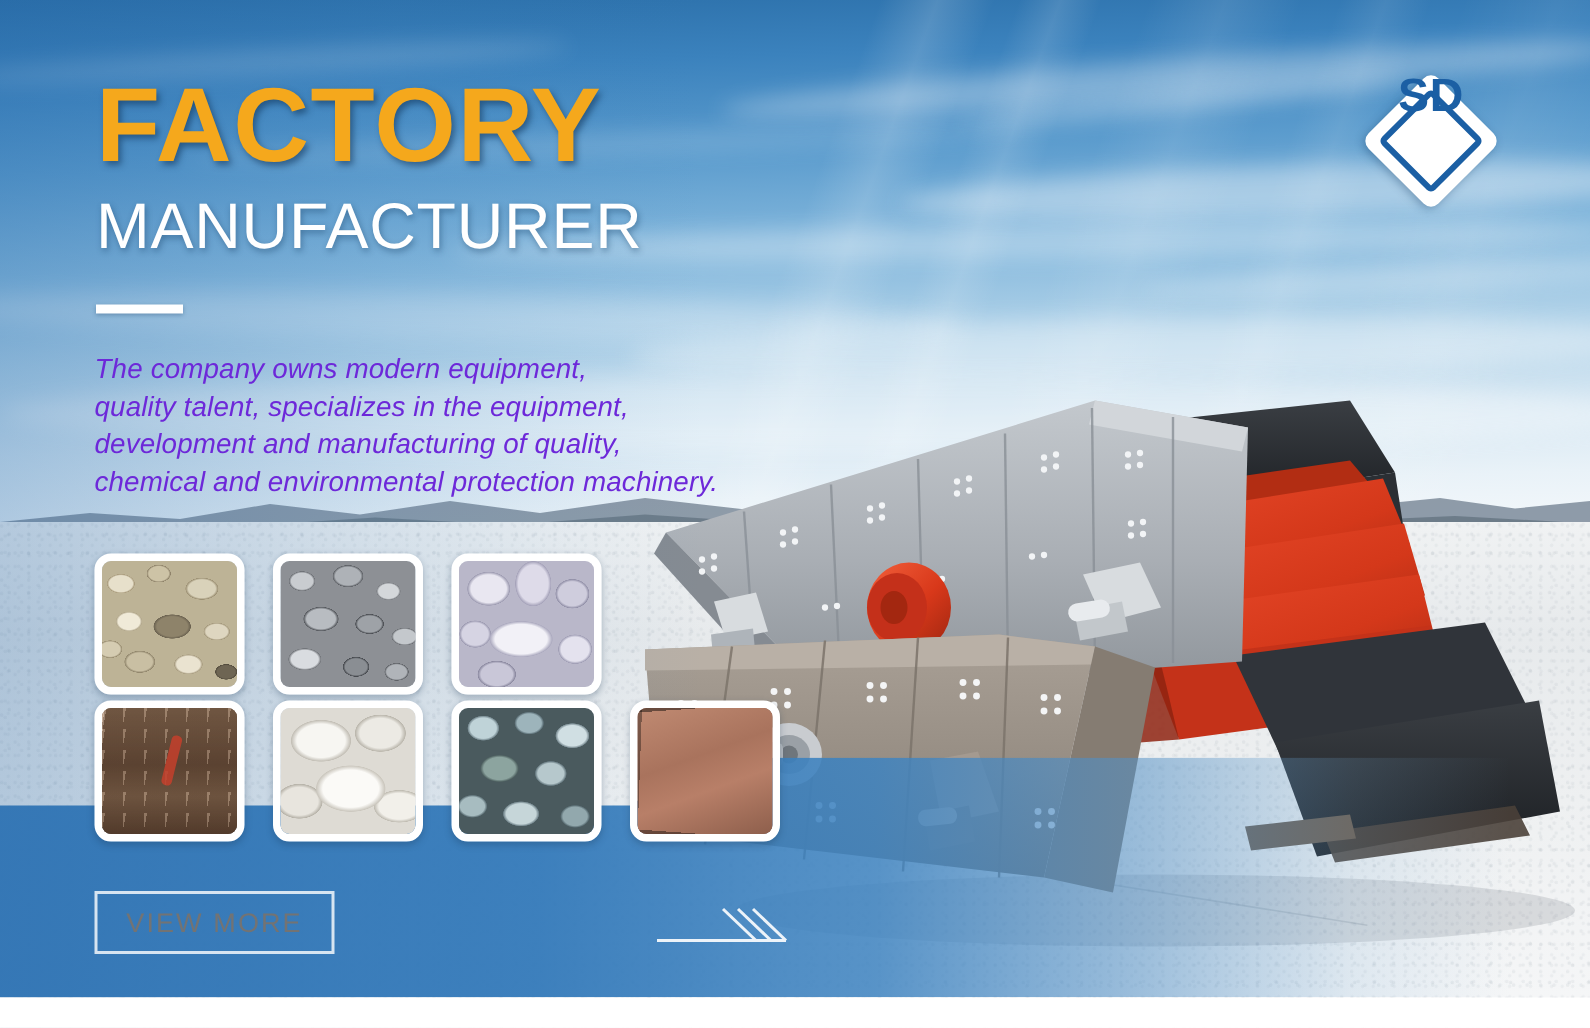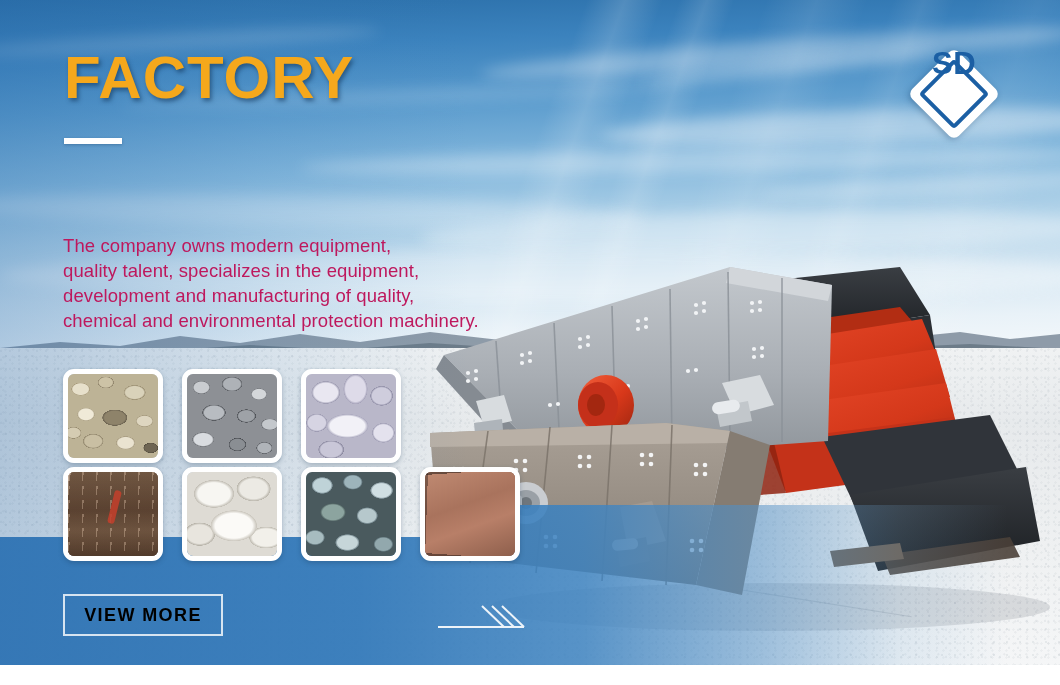--- a/index.html
+++ b/index.html
@@ -83,36 +83,36 @@
     background:linear-gradient(90deg, rgba(41,106,170,.30) 0%, rgba(58,124,185,.14) 55%, rgba(255,255,255,0) 100%);
     pointer-events:none;
   }
   .bottomwhite{
     position:absolute; left:0; bottom:0; width:1060px; height:20px; background:#ffffff;
   }
 
   
   .headline{ position:absolute; left:64px; top:48px; }
   .h-factory{
-    font-size:60px; font-weight:bold; letter-spacing:1px; line-height:1;
+    font-size:70px; font-weight:bold; letter-spacing:1px; line-height:1;
     color:#f5a81c; text-shadow:2px 3px 4px rgba(14,50,86,.55);
   }
   .h-manu{
     margin-top:12px; font-size:43px; font-weight:400; letter-spacing:.5px; line-height:1;
     color:#ffffff; text-shadow:1px 2px 4px rgba(22,62,100,.45);
   }
   .divider{
     margin-top:30px; width:58px; height:6px; background:#ffffff;
     box-shadow:0 1px 3px rgba(20,60,100,.35);
   }
 
   
   .para{
     position:absolute; left:63px; top:233px; width:480px;
-    font-size:18.5px; line-height:25px; color:#be185d; letter-spacing:.1px;
+    font-size:18.5px; line-height:25px; color:#6d28d9; letter-spacing:.1px;font-style:italic;
   }
   .para .ln{ display:block; white-space:nowrap; }
 
   
   .gallery{ position:absolute; left:63px; top:369px; width:470px; }
   .grow{ display:flex; gap:19px; }
   .grow + .grow{ margin-top:4px; }
   .thumb{
     width:100px; height:94px; border:5px solid #ffffff; border-radius:11px;
     box-shadow:0 2px 5px rgba(20,50,80,.28); overflow:hidden; position:relative;
@@ -197,21 +197,21 @@
       linear-gradient(176deg, rgba(0,0,0,.45) 0 3px, transparent 3px 26px),
       linear-gradient(4deg,  rgba(0,0,0,.40) 0 3px, transparent 3px 30px),
       linear-gradient(92deg, rgba(0,0,0,.35) 0 3px, transparent 3px 46px),
       linear-gradient(160deg,#c08a72 0%, #a9735d 40%, #b87f68 62%, #8e5f4c 100%);
   }
 
   
   .viewmore{
     position:absolute; left:63px; top:594px; width:160px; height:42px;
     border:2px solid rgba(255,255,255,.80); display:flex; align-items:center; justify-content:center;
-    color:#000000; font-size:18px; font-weight:bold; letter-spacing:1.4px; cursor:pointer;
+    color:#737373; font-size:18px; font-weight:normal; letter-spacing:1.4px; cursor:pointer;
     background:transparent;
   }
 
   
   .arrowmark{ position:absolute; left:438px; top:598px; width:110px; height:40px; }
   .arrowmark svg{ display:block; }
 
   
   .logo{
     position:absolute; left:908px; top:48px; width:92px; height:92px;
@@ -438,20 +438,21 @@
     </svg>
   </div>
 
   <div class="bluecol"></div>
 
   <div class="bluepanel"></div>
   <div class="bottomwhite"></div>
 
   <div class="headline">
     <div class="h-factory">FACTORY</div>
+    <div class="h-manu">MANUFACTURER</div>
     <div class="divider"></div>
   </div>
 
   <div class="para">
     <span class="ln">The company owns modern equipment,</span>
     <span class="ln">quality talent, specializes in the equipment,</span>
     <span class="ln">development and manufacturing of quality,</span>
     <span class="ln">chemical and environmental protection machinery.</span>
   </div>
 

